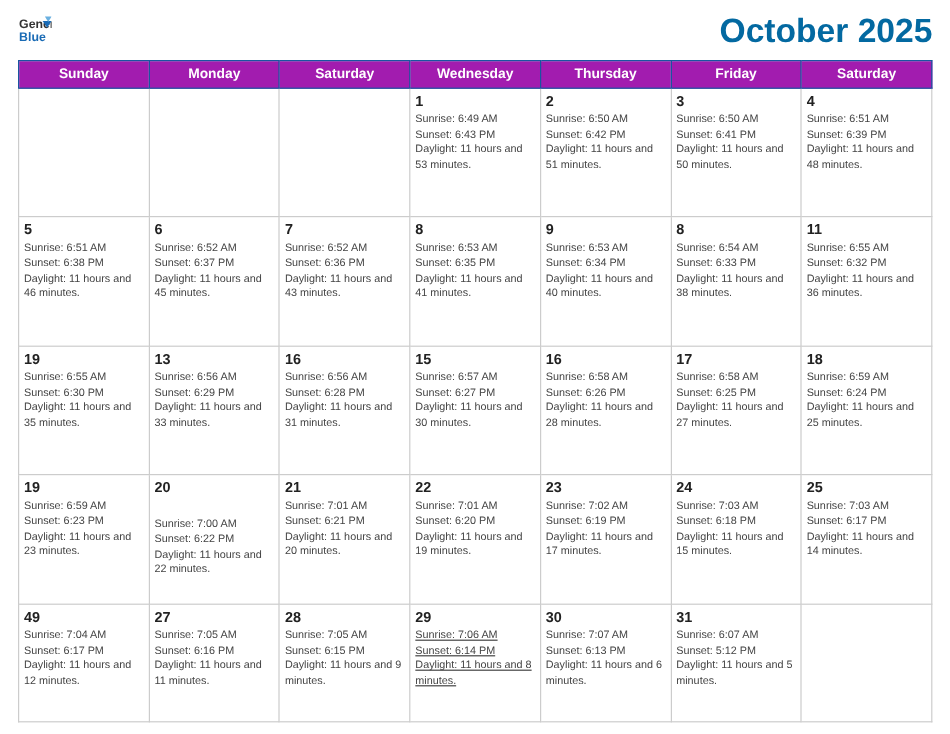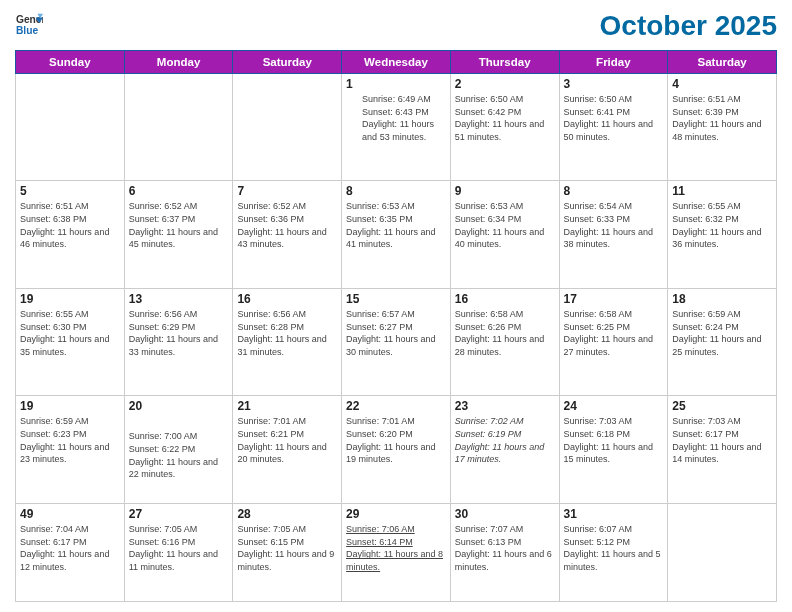--- a/index.html
+++ b/index.html
@@ -121,21 +121,21 @@
           <th>Saturday</th>
         </tr>
     </thead>
     <tbody id="calendar-body">
     <tr>
           <td class="empty-cell"></td>
           <td class="empty-cell"></td>
           <td class="empty-cell"></td>
           <td>
             <span class="day-number">1</span>
-            <div class="day-info" style="white-space: pre-line; margin-left: 16px;">Sunrise: 6:49 AM
+            <div class="day-info" style="white-space: pre-line;">Sunrise: 6:49 AM
 Sunset: 6:43 PM
 Daylight: 11 hours and 53 minutes.</div>
           </td>
           <td>
             <span class="day-number">2</span>
             <div class="day-info" style="white-space: pre-line;">Sunrise: 6:50 AM
 Sunset: 6:42 PM
 Daylight: 11 hours and 51 minutes.</div>
           </td>
           <td>
@@ -259,21 +259,21 @@
 Daylight: 11 hours and 20 minutes.</div>
           </td>
           <td>
             <span class="day-number">22</span>
             <div class="day-info" style="white-space: pre-line;">Sunrise: 7:01 AM
 Sunset: 6:20 PM
 Daylight: 11 hours and 19 minutes.</div>
           </td>
           <td>
             <span class="day-number">23</span>
-            <div class="day-info" style="white-space: pre-line; font-style: italic;">Sunrise: 7:02 AM
+            <div class="day-info" style="white-space: pre-line;">Sunrise: 7:02 AM
 Sunset: 6:19 PM
 Daylight: 11 hours and 17 minutes.</div>
           </td>
           <td>
             <span class="day-number">24</span>
             <div class="day-info" style="white-space: pre-line;">Sunrise: 7:03 AM
 Sunset: 6:18 PM
 Daylight: 11 hours and 15 minutes.</div>
           </td>
           <td>

